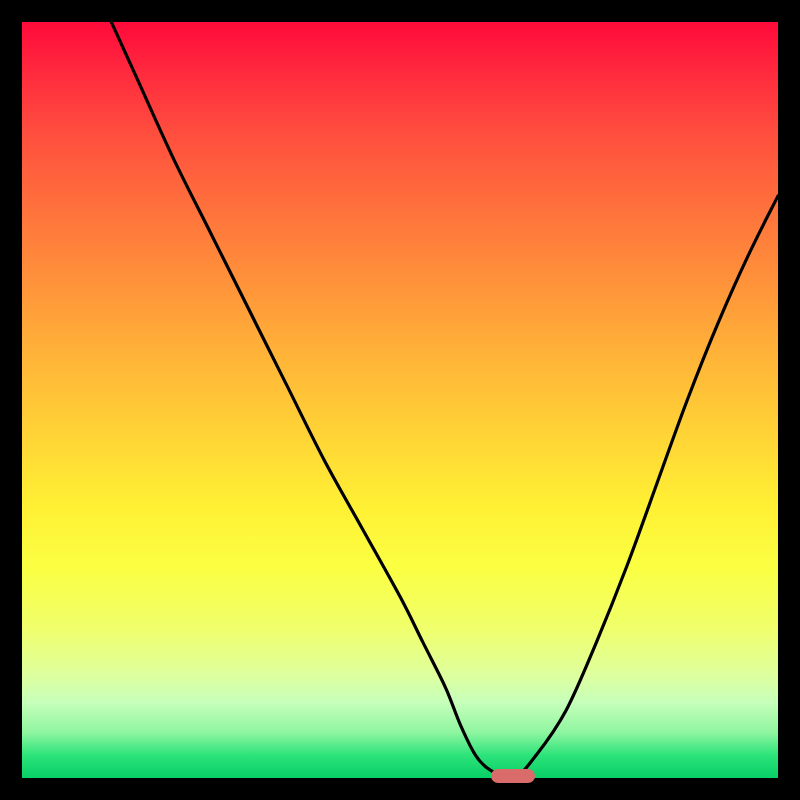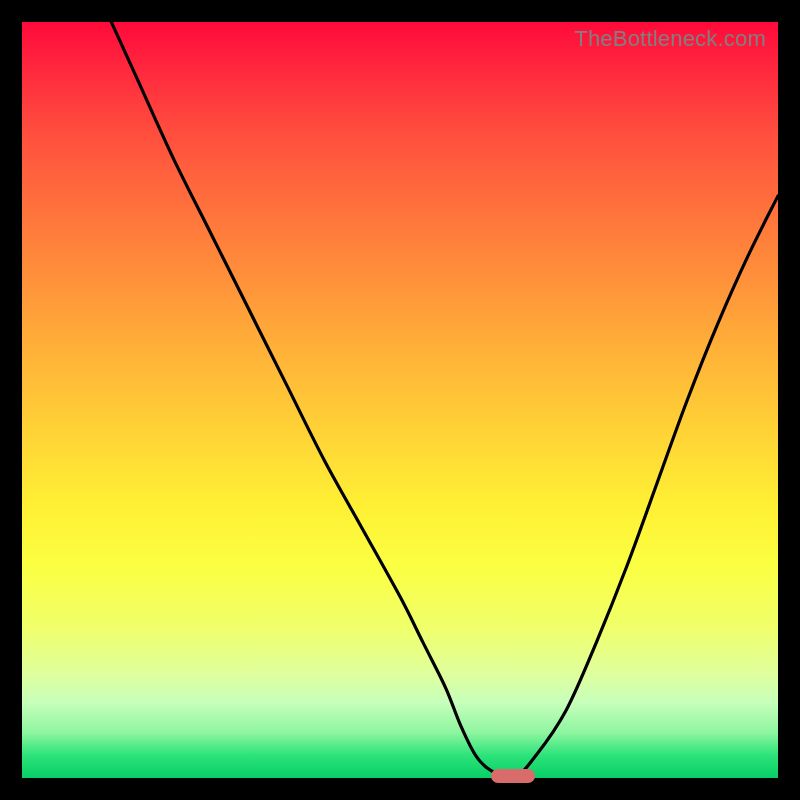--- a/index.html
+++ b/index.html
@@ -69,21 +69,20 @@
     background: #d96b6b; 
   }
 </style>
 </head>
 <body>
 
 <div class="frame">
 
   <div class="plot">
 
-    <div class="watermark">TheBottleneck.com</div>
 
     <svg class="curve" viewBox="0 0 756 756" preserveAspectRatio="none">
       <path d="M 0.0 -196.6 C 6.3 -182.7, 25.2 -141.1, 37.8 -113.4 C 50.4 -85.7, 63.0 -58.0, 75.6 -30.2 C 88.2 -2.5, 100.8 25.2, 113.4 52.9 C 126.0 80.6, 138.6 109.6, 151.2 136.1 C 163.8 162.5, 176.4 186.5, 189.0 211.7 C 201.6 236.9, 214.2 262.1, 226.8 287.3 C 239.4 312.5, 252.0 337.7, 264.6 362.9 C 277.2 388.1, 289.8 414.5, 302.4 438.5 C 315.0 462.4, 327.6 483.8, 340.2 506.5 C 352.8 529.2, 367.9 555.7, 378.0 574.6 C 388.1 593.5, 393.1 604.8, 400.7 619.9 C 408.2 635.0, 417.1 651.4, 423.4 665.3 C 429.7 679.1, 433.4 691.7, 438.5 703.1 C 443.5 714.4, 448.6 725.8, 453.6 733.3 C 458.6 740.9, 462.4 744.7, 468.7 748.4 C 475.0 752.2, 483.8 758.5, 491.4 756.0 C 499.0 753.5, 505.3 744.7, 514.1 733.3 C 522.9 722.0, 534.2 706.9, 544.3 688.0 C 554.4 669.1, 564.5 643.9, 574.6 619.9 C 584.6 596.0, 594.7 570.8, 604.8 544.3 C 614.9 517.9, 625.0 488.9, 635.0 461.2 C 645.1 433.4, 655.2 404.5, 665.3 378.0 C 675.4 351.5, 685.4 326.3, 695.5 302.4 C 705.6 278.5, 715.7 255.8, 725.8 234.4 C 735.8 212.9, 751.0 184.0, 756.0 173.9" fill="none" stroke="#000000" stroke-width="3.2" stroke-linecap="round" stroke-linejoin="round"></path>
     </svg>
 
     <div class="marker" style="left: 469.4px; top: 747px; background: rgb(217, 107, 107);"></div>
 
   </div>
 
 </div>

